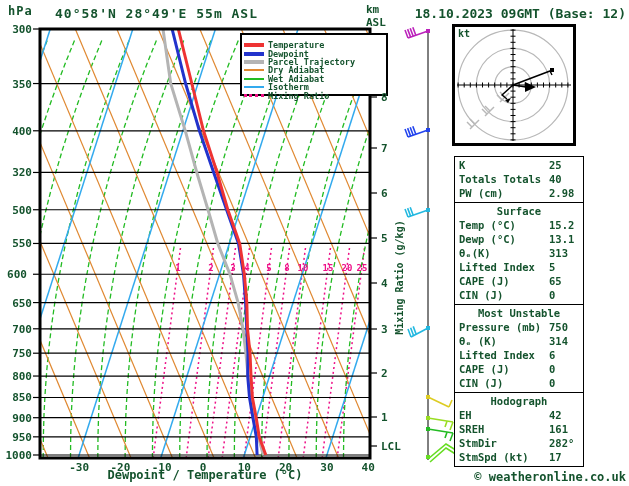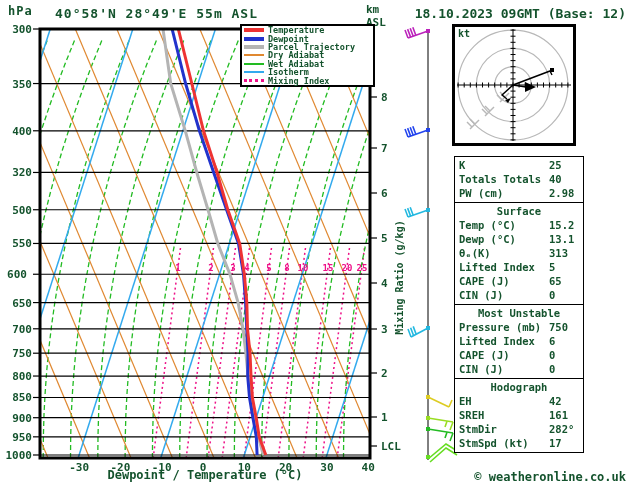--- a/index.html
+++ b/index.html
@@ -3,22 +3,22 @@
 <meta charset="utf-8">
 <style>
   html,body{margin:0;padding:0;background:#fff;}
   #stage{position:relative;width:629px;height:486px;background:#fff;overflow:hidden;
          font-family:"DejaVu Sans Mono",monospace;color:#14532d;}
   .abs{position:absolute;}
   .lbl{position:absolute;font-weight:bold;white-space:pre;}
   .title{font-size:13px;letter-spacing:1px;}
   .date{font-size:13px;}
   .axlbl{font-size:11px;font-weight:bold;}
-  #legend{position:absolute;left:240px;top:24px;width:135px;height:63px;background:#fff;
-          border:2px solid #000;box-sizing:border-box;padding:0 0 0 2px;}
+  #legend{position:absolute;left:240px;top:33px;width:148px;height:63px;background:#fff;
+          border:2px solid #000;box-sizing:border-box;padding:6px 0 0 2px;}
   .legrow{display:flex;align-items:center;height:8.4px;}
   .legswatch{width:20px;margin-right:4px;flex:0 0 20px;}
   .leglabel{font-size:8.5px;font-weight:bold;line-height:8px;white-space:pre;}
   #panel{position:absolute;left:454px;top:157px;width:130px;}
   .psec{border:1px solid #000;margin-top:-1px;background:#fff;padding:1px 0 2px 0;}
   .phead{font-size:10.5px;font-weight:bold;text-align:center;height:14px;line-height:14px;}
   .prow{display:flex;font-size:10.5px;font-weight:bold;height:14px;line-height:14px;}
   .plab{padding-left:4px;white-space:pre;}
   .pval{position:absolute;left:94px;white-space:pre;}
   .prowwrap{position:relative;}
@@ -230,21 +230,21 @@
       <div class="legrow">
         <div class="legswatch" style="height: 2px; background: rgb(34, 187, 34);"></div>
         <div class="leglabel">Wet Adiabat</div>
       </div>
       <div class="legrow">
         <div class="legswatch" style="height: 2px; background: rgb(51, 170, 238);"></div>
         <div class="leglabel">Isotherm</div>
       </div>
       <div class="legrow">
         <div class="legswatch" style="border-top: 3px dotted rgb(238, 17, 136);"></div>
-        <div class="leglabel">Mixing Index</div>
+        <div class="leglabel">Mixing Ratio</div>
       </div>
     </div>
 
   <div id="labels" class="abs" style="left:0;top:0;width:0;height:0;">
       <div class="lbl axlbl" style="left: 2px; top: 23px; width: 30px; text-align: right;">300</div>
       <div class="lbl axlbl" style="left: 2px; top: 77.5415px; width: 30px; text-align: right;">350</div>
       <div class="lbl axlbl" style="left: 2px; top: 124.788px; width: 30px; text-align: right;">400</div>
       <div class="lbl axlbl" style="left: 2px; top: 166.462px; width: 30px; text-align: right;">320</div>
       <div class="lbl axlbl" style="left: 2px; top: 203.74px; width: 30px; text-align: right;">500</div>
       <div class="lbl axlbl" style="left: 2px; top: 237.463px; width: 30px; text-align: right;">550</div>
@@ -407,20 +407,26 @@
       <div class="psec">
         <div class="phead">Most Unstable</div>
         <div class="prowwrap">
           <div class="prow">
             <div class="plab">Pressure (mb)</div>
             <div class="pval">750</div>
           </div>
         </div>
         <div class="prowwrap">
           <div class="prow">
+            <div class="plab">θₑ (K)</div>
+            <div class="pval">314</div>
+          </div>
+        </div>
+        <div class="prowwrap">
+          <div class="prow">
             <div class="plab">Lifted Index</div>
             <div class="pval">6</div>
           </div>
         </div>
         <div class="prowwrap">
           <div class="prow">
             <div class="plab">CAPE (J)</div>
             <div class="pval">0</div>
           </div>
         </div>

